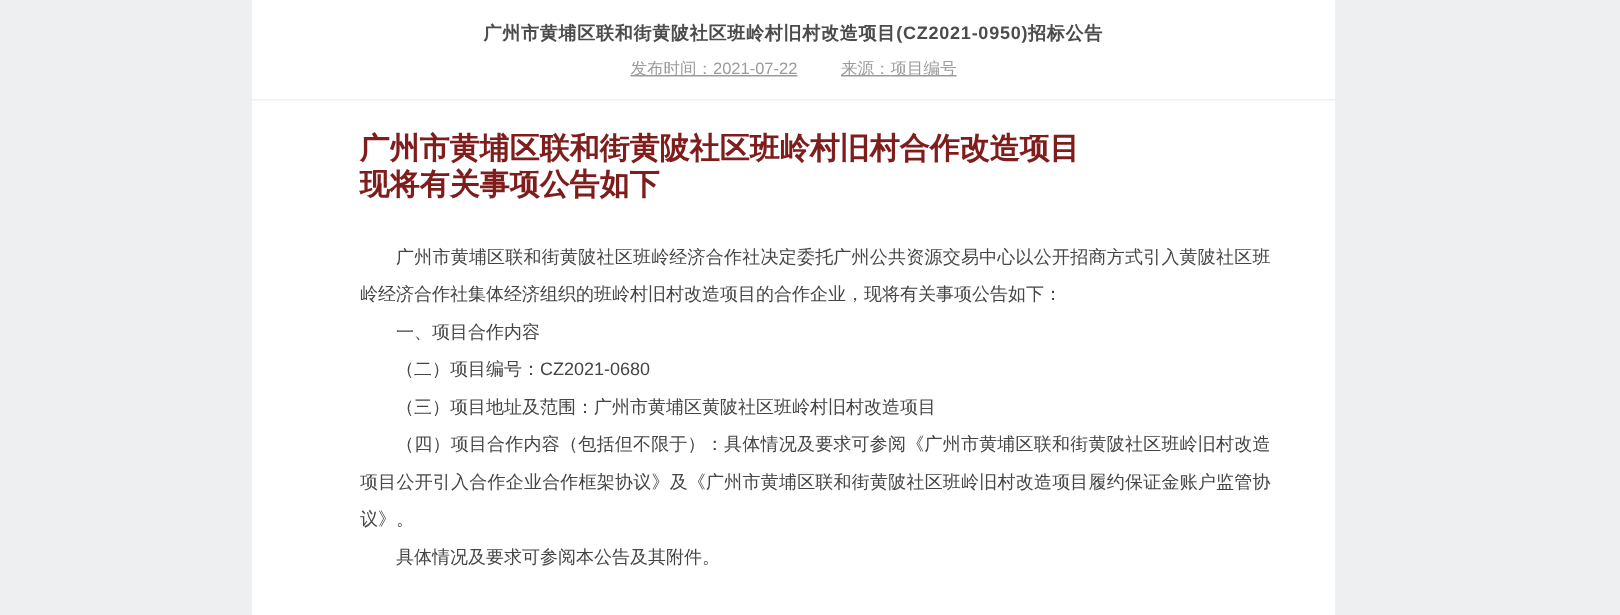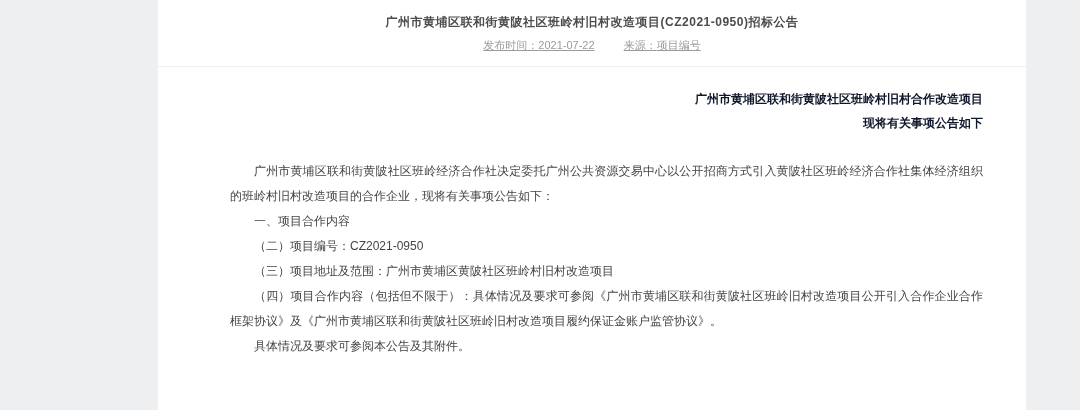--- a/index.html
+++ b/index.html
@@ -9,23 +9,23 @@
   body {
     width: 1080px;
     height: 410px;
     background: #edeff1;
     overflow: hidden;
     position: relative;
     font-family: "Liberation Sans", "DejaVu Sans", sans-serif;
   }
   .card {
     position: absolute;
-    left: 158px;
+    left: 168px;
     top: 0;
-    width: 868px;
+    width: 722px;
     height: 410px;
     background: #ffffff;
   }
   .card-header {
     text-align: center;
     padding-top: 14px;
   }
   .page-title {
     font-size: 12px;
     font-weight: 600;
@@ -47,24 +47,24 @@
   }
   .divider {
     margin-top: 13px;
     border-bottom: 1px solid #efefef;
     height: 0;
   }
   .article {
     padding: 20px 43px 0 72px;
   }
   .article-title {
-    text-align: right;
-    font-size: 12px;
+    text-align: left;
+    font-size: 20px;
     font-weight: bold;
-    color: #0f172a;
+    color: #7f1d1d;
     line-height: 24px;
     margin: 0;
   }
   .article-body {
     margin-top: 24px;
   }
   .article-body p {
     margin: 0;
     font-size: 12px;
     line-height: 25px;
@@ -89,20 +89,20 @@
 
   <div class="article">
     <div class="article-title">
       <div>广州市黄埔区联和街黄陂社区班岭村旧村合作改造项目</div>
       <div>现将有关事项公告如下</div>
     </div>
 
     <div class="article-body">
       <p>广州市黄埔区联和街黄陂社区班岭经济合作社决定委托广州公共资源交易中心以公开招商方式引入黄陂社区班岭经济合作社集体经济组织的班岭村旧村改造项目的合作企业，现将有关事项公告如下：</p>
       <p>一、项目合作内容</p>
-      <p>（二）项目编号：CZ2021-0950</p>
+      <p>（二）项目编号：CZ2021-0680</p>
       <p>（三）项目地址及范围：广州市黄埔区黄陂社区班岭村旧村改造项目</p>
       <p>（四）项目合作内容（包括但不限于）：具体情况及要求可参阅《广州市黄埔区联和街黄陂社区班岭旧村改造项目公开引入合作企业合作框架协议》及《广州市黄埔区联和街黄陂社区班岭旧村改造项目履约保证金账户监管协议》。</p>
       <p>具体情况及要求可参阅本公告及其附件。</p>
     </div>
   </div>
 
 </div>
 
 </body></html>

